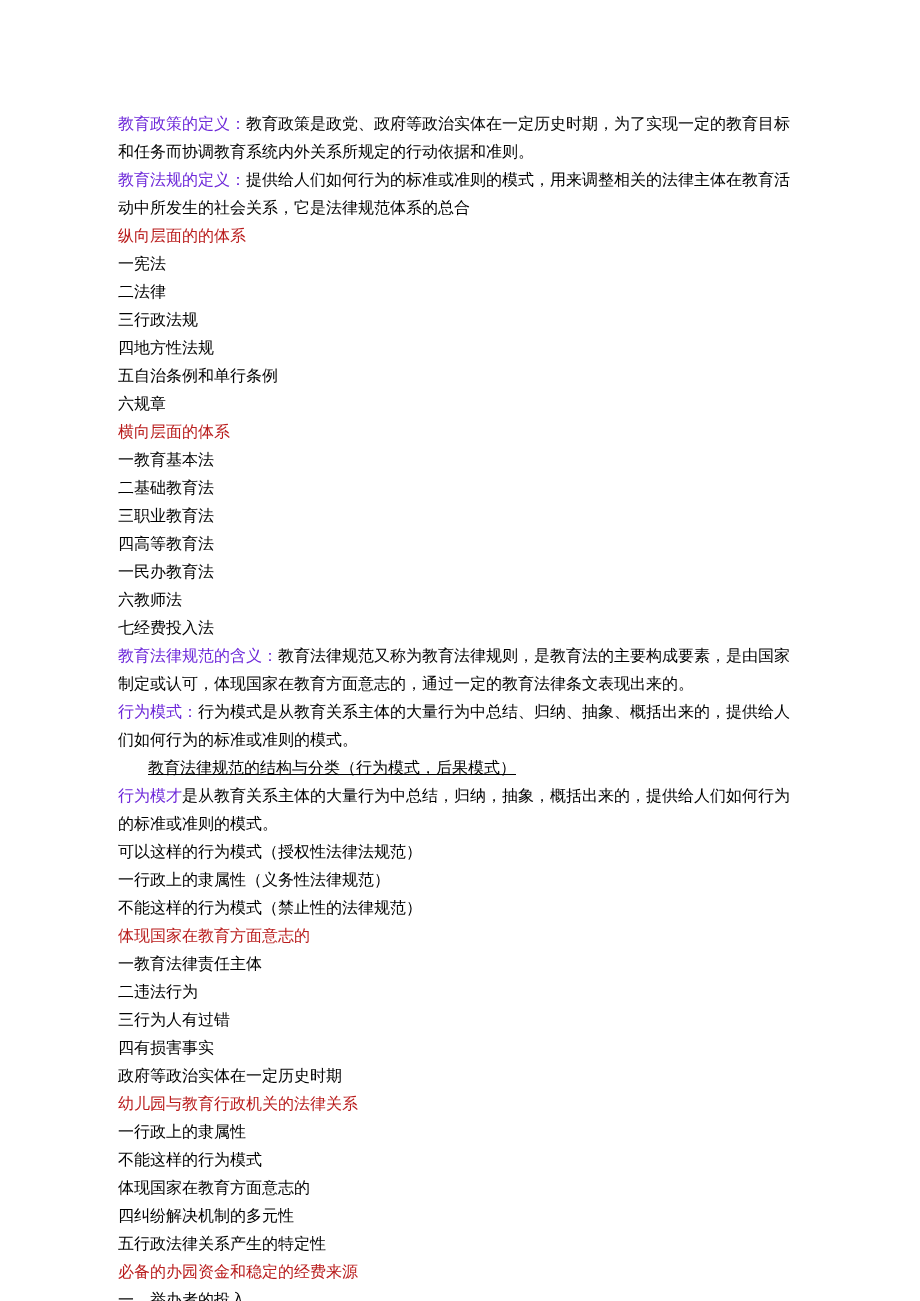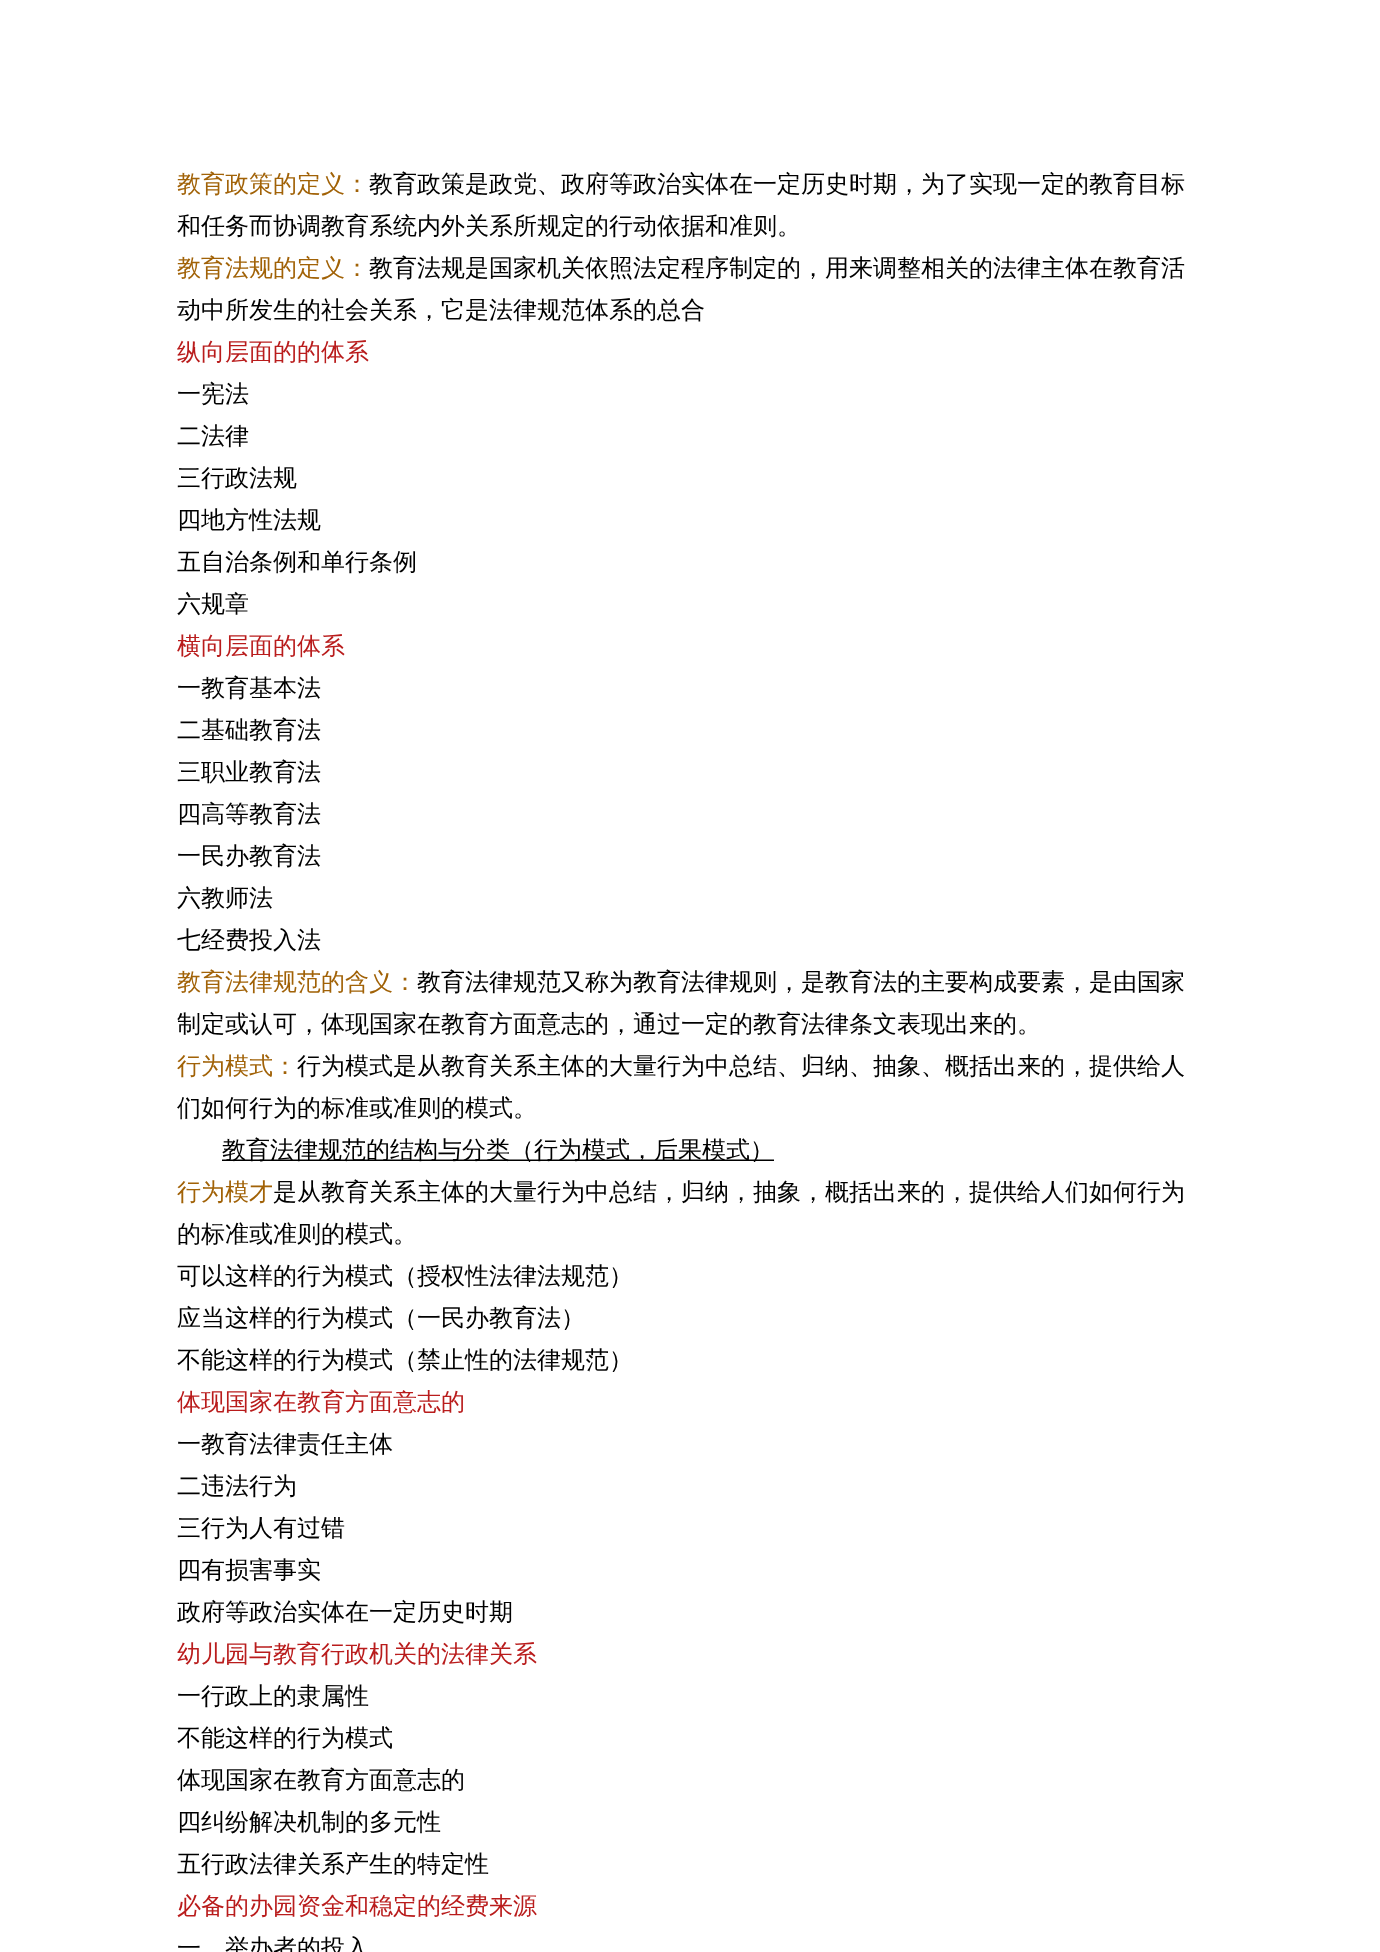--- a/index.html
+++ b/index.html
@@ -6,31 +6,31 @@
   body {
     font-family: "SimSun", "宋体", serif;
     font-size: 16px;
     line-height: 1.75;
     color: #000;
     background: #fff;
     padding: 110px 118px 60px 118px;
     width: 920px;
   }
   .line { display: block; }
-  .blue { color: #a16207; }
+  .blue { color: #6d28d9; }
   .olive { color: #b91c1c; }
   .underline { text-decoration: underline; margin-left: 30px; }
   .inline { display: inline; }
 </style>
 </head>
 <body>
 
 <div class="line"><span class="blue inline">教育政策的定义：</span><span class="inline">教育政策是政党、政府等政治实体在一定历史时期，为了实现一定的教育目标和任务而协调教育系统内外关系所规定的行动依据和准则。</span></div>
 
-<div class="line"><span class="blue inline">教育法规的定义：</span><span class="inline">教育法规是国家机关依照法定程序制定的，用来调整相关的法律主体在教育活动中所发生的社会关系，它是法律规范体系的总合</span></div>
+<div class="line"><span class="blue inline">教育法规的定义：</span><span class="inline">提供给人们如何行为的标准或准则的模式，用来调整相关的法律主体在教育活动中所发生的社会关系，它是法律规范体系的总合</span></div>
 
 <div class="line olive">纵向层面的的体系</div>
 <div class="line">一宪法</div>
 <div class="line">二法律</div>
 <div class="line">三行政法规</div>
 <div class="line">四地方性法规</div>
 <div class="line">五自治条例和单行条例</div>
 <div class="line">六规章</div>
 
 <div class="line olive">横向层面的体系</div>
@@ -44,21 +44,21 @@
 
 <div class="line"><span class="blue inline">教育法律规范的含义：</span><span class="inline">教育法律规范又称为教育法律规则，是教育法的主要构成要素，是由国家制定或认可，体现国家在教育方面意志的，通过一定的教育法律条文表现出来的。</span></div>
 
 <div class="line"><span class="blue inline">行为模式：</span><span class="inline">行为模式是从教育关系主体的大量行为中总结、归纳、抽象、概括出来的，提供给人们如何行为的标准或准则的模式。</span></div>
 
 <div class="line underline">教育法律规范的结构与分类（行为模式，后果模式）</div>
 
 <div class="line"><span class="blue inline">行为模才</span><span class="inline">是从教育关系主体的大量行为中总结，归纳，抽象，概括出来的，提供给人们如何行为的标准或准则的模式。</span></div>
 
 <div class="line">可以这样的行为模式（授权性法律法规范）</div>
-<div class="line">应当这样的行为模式（一民办教育法）</div>
+<div class="line">一行政上的隶属性（义务性法律规范）</div>
 <div class="line">不能这样的行为模式（禁止性的法律规范）</div>
 
 <div class="line olive">体现国家在教育方面意志的</div>
 <div class="line">一教育法律责任主体</div>
 <div class="line">二违法行为</div>
 <div class="line">三行为人有过错</div>
 <div class="line">四有损害事实</div>
 <div class="line">政府等政治实体在一定历史时期</div>
 
 <div class="line olive">幼儿园与教育行政机关的法律关系</div>

